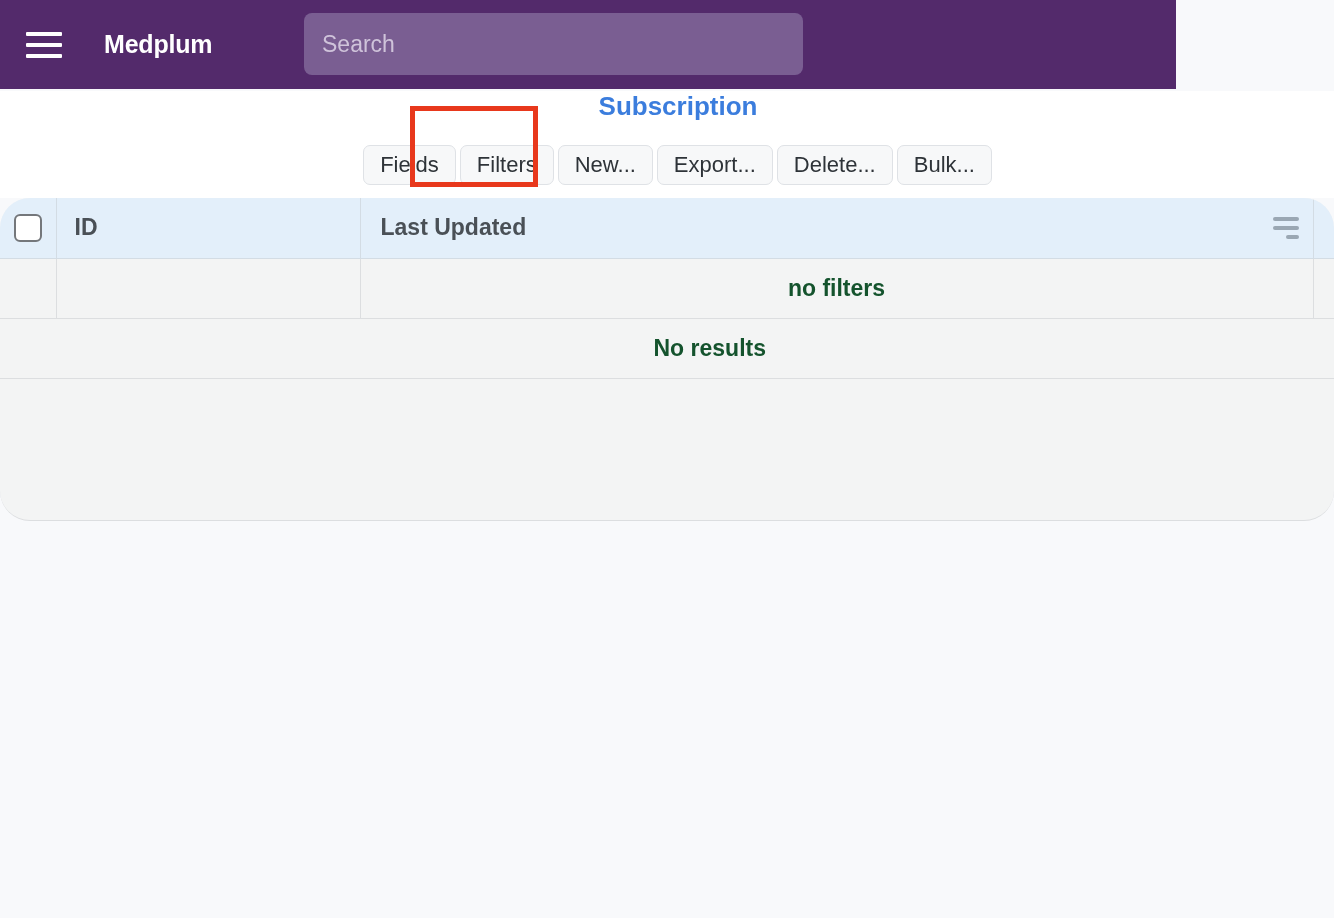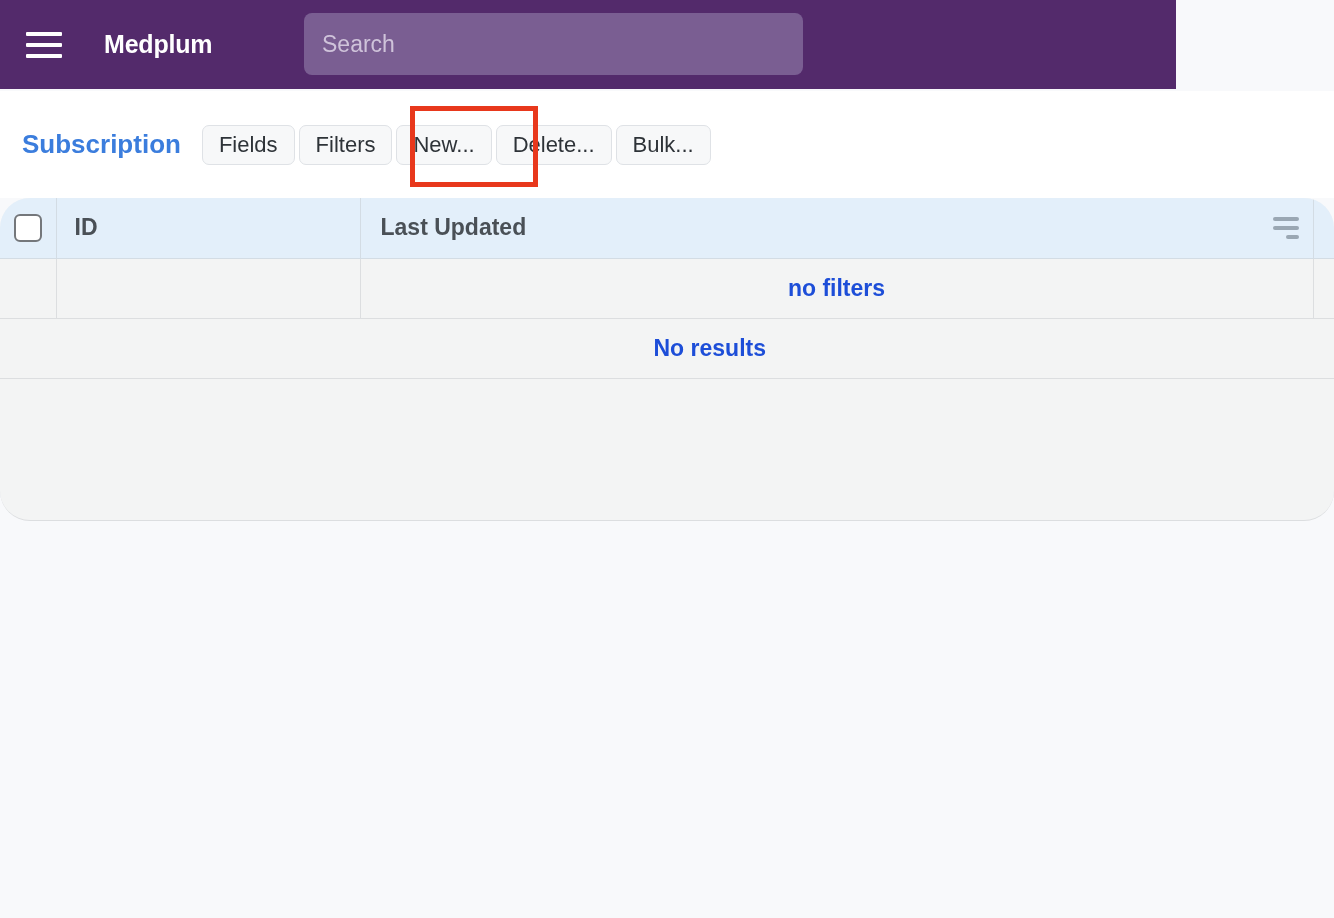--- a/index.html
+++ b/index.html
@@ -83,20 +83,21 @@
   
   .toolbar {
     position: absolute;
     left: 0;
     top: 91px;
     width: 1334px;
     height: 107px;
     background: #ffffff;
     display: flex;
     align-items: center;
+    flex-direction: column;
   }
 
   .resource-title {
     margin-left: 22px;
     color: #3a7bd5;
     font-size: 26px;
     font-weight: bold;
     white-space: nowrap;
     cursor: pointer;
     text-decoration: none;
@@ -115,20 +116,21 @@
     background: #f7f8f9;
     border: 1px solid #dfe2e6;
     border-radius: 7px;
     color: #2e3338;
     font-family: "Liberation Sans", sans-serif;
     font-size: 22px;
     padding: 0 16px;
     cursor: pointer;
     white-space: nowrap;
     line-height: 1;
+    margin-top: 23px;
   }
 
   
   .highlight-box {
     position: absolute;
     left: 410px;
     top: 106px;
     width: 128px;
     height: 81px;
     border: 5px solid #e8381c;
@@ -203,21 +205,21 @@
   .sort-icon i { display: block; height: 4px; background: #9aa7b3; border-radius: 2px; }
   .sort-icon i:nth-child(1) { width: 26px; }
   .sort-icon i:nth-child(2) { width: 26px; }
   .sort-icon i:nth-child(3) { width: 13px; }
 
   .tbl tbody td {
     height: 60px;
     background: #f3f4f4;
     border-right: 1px solid #dcdee0;
     border-bottom: 1px solid #dcdee0;
-    color: #1d4ed8;
+    color: #14532d;
     font-size: 23px;
     font-weight: bold;
     vertical-align: middle;
     padding: 0;
   }
   .td-filters { text-align: center; }
 
   .no-results-row td {
     height: 203px;
     background: #f3f4f4;
@@ -247,20 +249,21 @@
   </div>
 </div>
 
 <div class="toolbar">
   <a class="resource-title" href="#">Subscription</a>
 
   <div class="toolbar-buttons">
     <button class="tb-btn">Fields</button>
     <button class="tb-btn">Filters</button>
     <button class="tb-btn">New...</button>
+    <button class="tb-btn">Export...</button>
     <button class="tb-btn">Delete...</button>
     <button class="tb-btn">Bulk...</button>
   </div>
 </div>
 
 <div class="highlight-box"></div>
 
 <div class="table-area">
   <table class="tbl">
     <colgroup>

